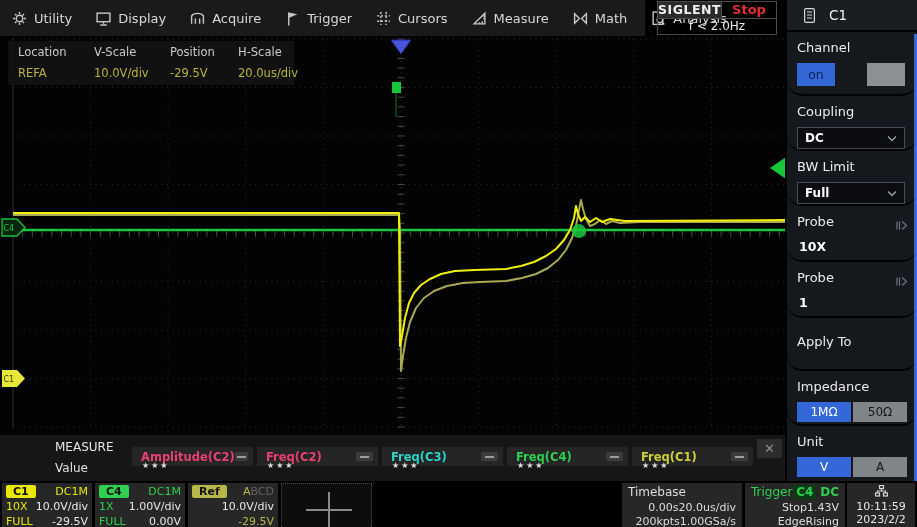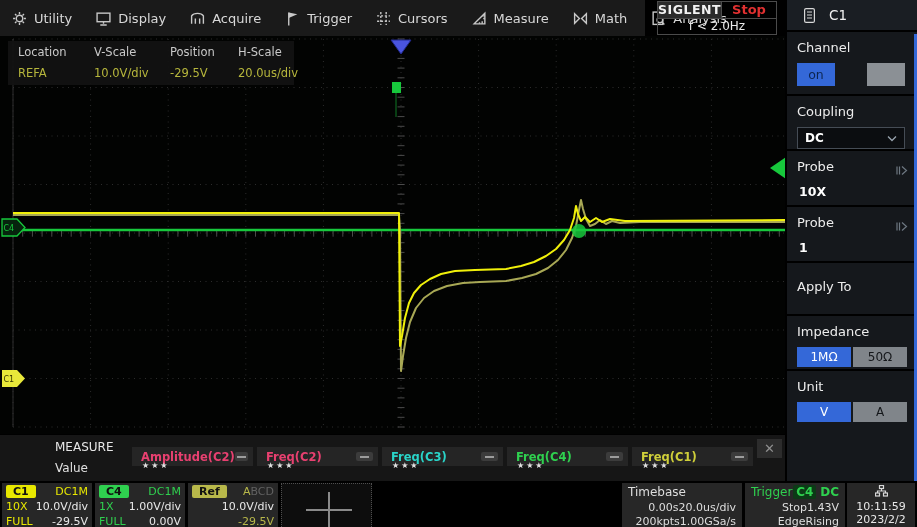--- a/index.html
+++ b/index.html
@@ -47,21 +47,21 @@
   .tbox .vrow { display:flex; justify-content:flex-end; height:14px; align-items:center; }
   .preview-box { position:absolute; left:281px; top:2px; width:91px; height:46px; border:1px dotted #4e4e4e; background:#0d0d0d; }
   .preview-box .ph { position:absolute; left:24px; top:25px; width:46px; height:2px; background:#8a8a8a; }
   .preview-box .pv { position:absolute; left:46px; top:8px; width:2px; height:36px; background:#8a8a8a; }
   .clockbox { position:absolute; left:847px; top:2px; width:68px; height:46px; background:#272727; color:#e8e8e8; font-size:11px; text-align:center; }
   .clockbox svg { margin-top:2px; }
 
   
   .sidebar { position:absolute; left:787px; top:0; width:130px; height:481px; background:#15181c; }
   .sb-head { height:32px; display:flex; align-items:center; gap:14px; padding-left:17px; color:#f0f0f0; font-size:13.5px; border-bottom:2px solid #000; background:#1a1e23; }
-  .sb-sec { padding:8px 10px 0 10px; border-bottom:2px solid #000; position:relative; }
+  .sb-sec { padding:8px 10px 0 10px; border-bottom:2px solid #000; position:relative;border-radius:15px; }
   .sb-label { color:#ececec; font-size:13px; margin-bottom:8px; }
   .toggle { width:108px; height:23px; display:flex;gap:32px; }
   .toggle .on { width:54px; background:#3468d8; color:#0c2550; font-size:12.5px; display:flex; align-items:center; justify-content:center; }
   .toggle .off { width:54px; background:#8b9095; }
   .select { width:108px; height:22px; background:#0b0d10; border:1px solid #454c55; color:#fff; font-size:12px; font-weight:bold; display:flex; align-items:center; justify-content:space-between; padding:0 7px; }
   .expand-ic { position:absolute; right:9px; top:10px; opacity:.75; }
   .sb-value { color:#fff; font-size:12.5px; font-weight:bold; margin:10px 0 0 2px; }
   .segbtns { display:flex; gap:2px; }
   .segbtn { width:63px; height:20px; font-size:12px; display:flex; align-items:center; justify-content:center; }
   .segbtn.sel { background:#3468d8; color:#fff; }
@@ -494,20 +494,29 @@
     <div class="sb-sec" style="height:55px">
       <div class="sb-label">Coupling</div>
       <div class="select">
         <span>DC</span>
         <svg width="10" height="7" viewBox="0 0 10 7">
             <polyline points="1,1.5 5,5.5 9,1.5" stroke="#9aa5af" fill="none" stroke-width="1.3"></polyline>
           </svg>
       </div>
     </div>
 
+    <div class="sb-sec" style="height:55px">
+      <div class="sb-label">BW Limit</div>
+      <div class="select">
+        <span>Full</span>
+        <svg width="10" height="7" viewBox="0 0 10 7">
+            <polyline points="1,1.5 5,5.5 9,1.5" stroke="#9aa5af" fill="none" stroke-width="1.3"></polyline>
+          </svg>
+      </div>
+    </div>
 
     <div class="sb-sec" style="height:56px">
       <div class="sb-label">Probe</div>
       <span class="expand-ic"><svg width="12" height="11" viewBox="0 0 12 11">
             <g stroke="#8b97a3" fill="none" stroke-width="1.2">
               <path d="M1 1.5v8M3.5 1.5v8"></path>
               <polyline points="6,1.5 10.5,5.5 6,9.5"></polyline>
             </g>
           </svg></span>
       <div class="sb-value">10X</div>

